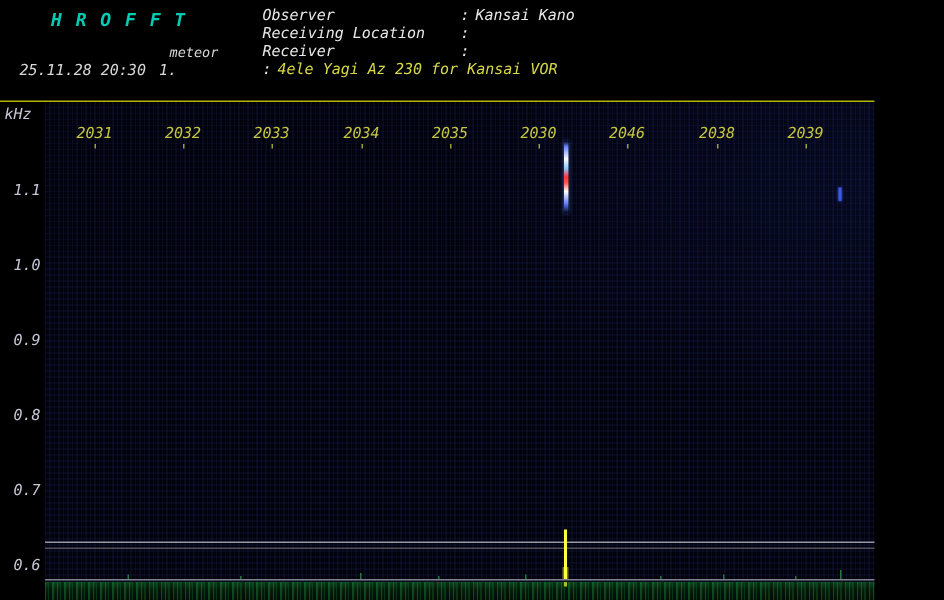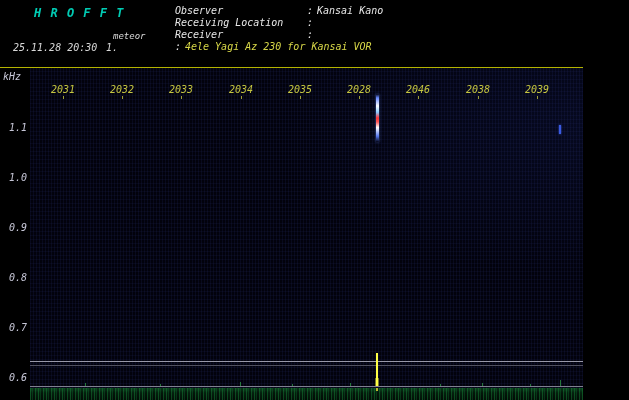--- a/index.html
+++ b/index.html
@@ -118,21 +118,21 @@
     <div class="freq-label" style="top:254px">0.7</div>
     <div class="freq-label" style="top:304px">0.6</div>
   </div>
 
   <div class="spectrogram">
     <div class="time-label" style="left:18px">2031</div>
     <div class="time-label" style="left:77px">2032</div>
     <div class="time-label" style="left:136px">2033</div>
     <div class="time-label" style="left:196px">2034</div>
     <div class="time-label" style="left:255px">2035</div>
-    <div class="time-label" style="left:314px">2028</div>
+    <div class="time-label" style="left:314px">2030</div>
     <div class="time-label" style="left:373px">2046</div>
     <div class="time-label" style="left:433px">2038</div>
     <div class="time-label" style="left:492px">2039</div>
     <div class="time-label" style="left:551px">2040</div>
 
     <div class="echo-main"></div>
     <div class="echo-weak" style="background-color: rgb(58, 90, 224);"></div>
 
     <div class="hline hline-a"></div>
     <div class="hline hline-b"></div>

